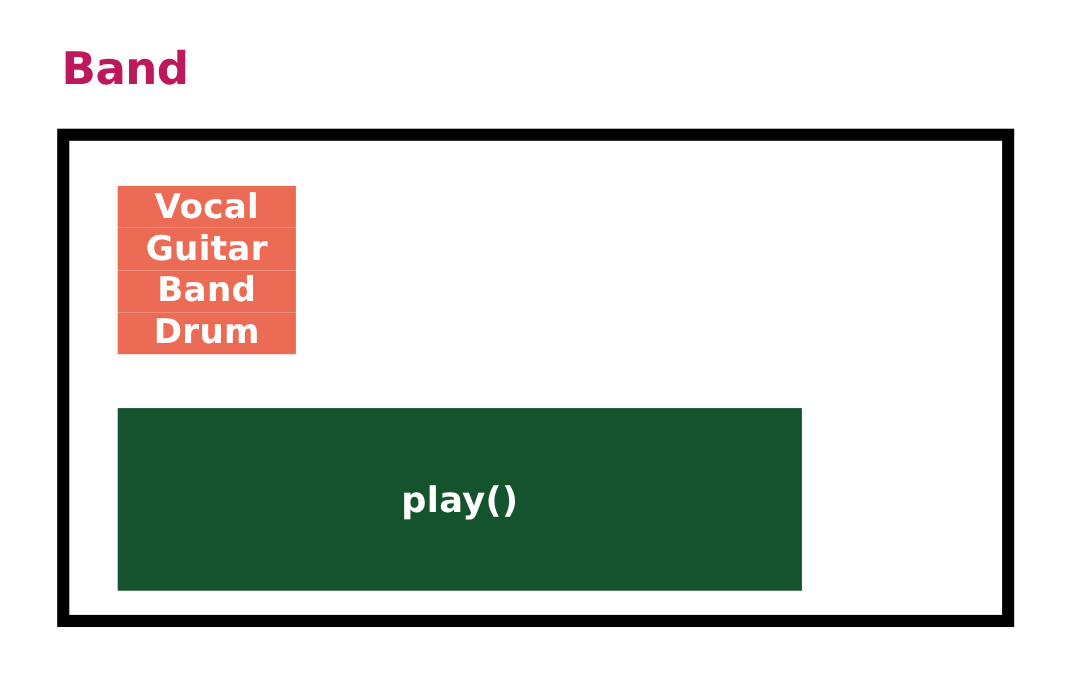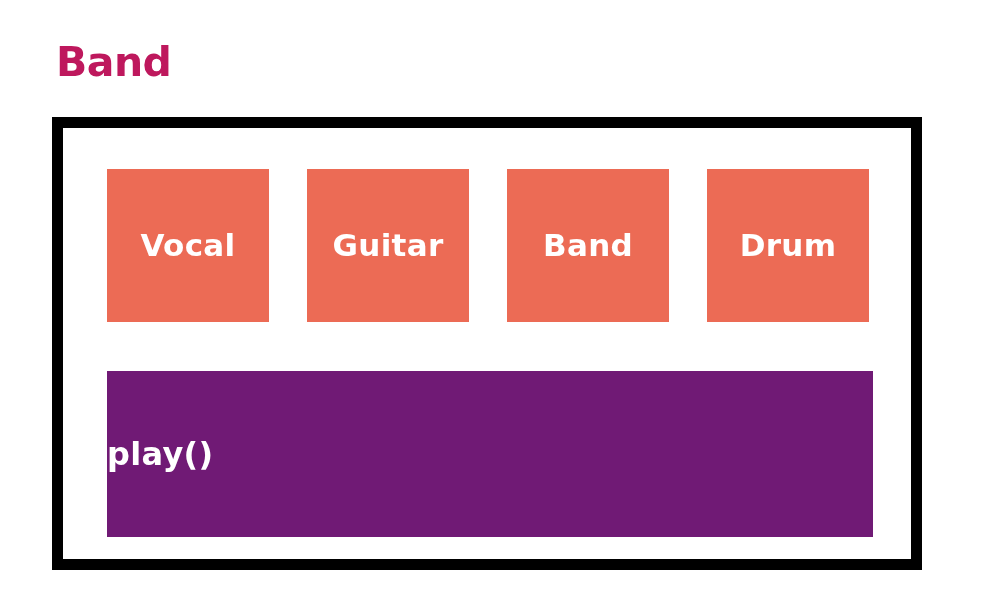--- a/index.html
+++ b/index.html
@@ -52,21 +52,21 @@
   }
 
   
   #members-row {
     position: absolute;
     left: 44px;
     top: 41px;
     width: 762px;
     height: 153px;
     display: flex;
-    flex-direction: row;
+    flex-direction: column;
     justify-content: space-between;
     align-items: stretch;
   }
 
   .member-box {
     width: 162px;
     height: 153px;
     background: #EC6B55;
     display: flex;
     align-items: center;
@@ -82,26 +82,26 @@
     letter-spacing: 0.3px;
     white-space: nowrap;
     line-height: 1;
   }
 
   
   #method-bar {
     position: absolute;
     left: 44px;
     top: 243px;
-    width: 766px;
+    width: 622px;
     height: 166px;
-    background: #701a75;
+    background: #14532d;
     display: flex;
     align-items: center;
-    justify-content: flex-start;
+    justify-content: center;
     box-sizing: border-box;
   }
 
   #method-label {
     font-family: "DejaVu Sans", sans-serif;
     font-size: 32px;
     font-weight: 700;
     color: #ffffff;
     letter-spacing: 0.3px;
     white-space: nowrap;

